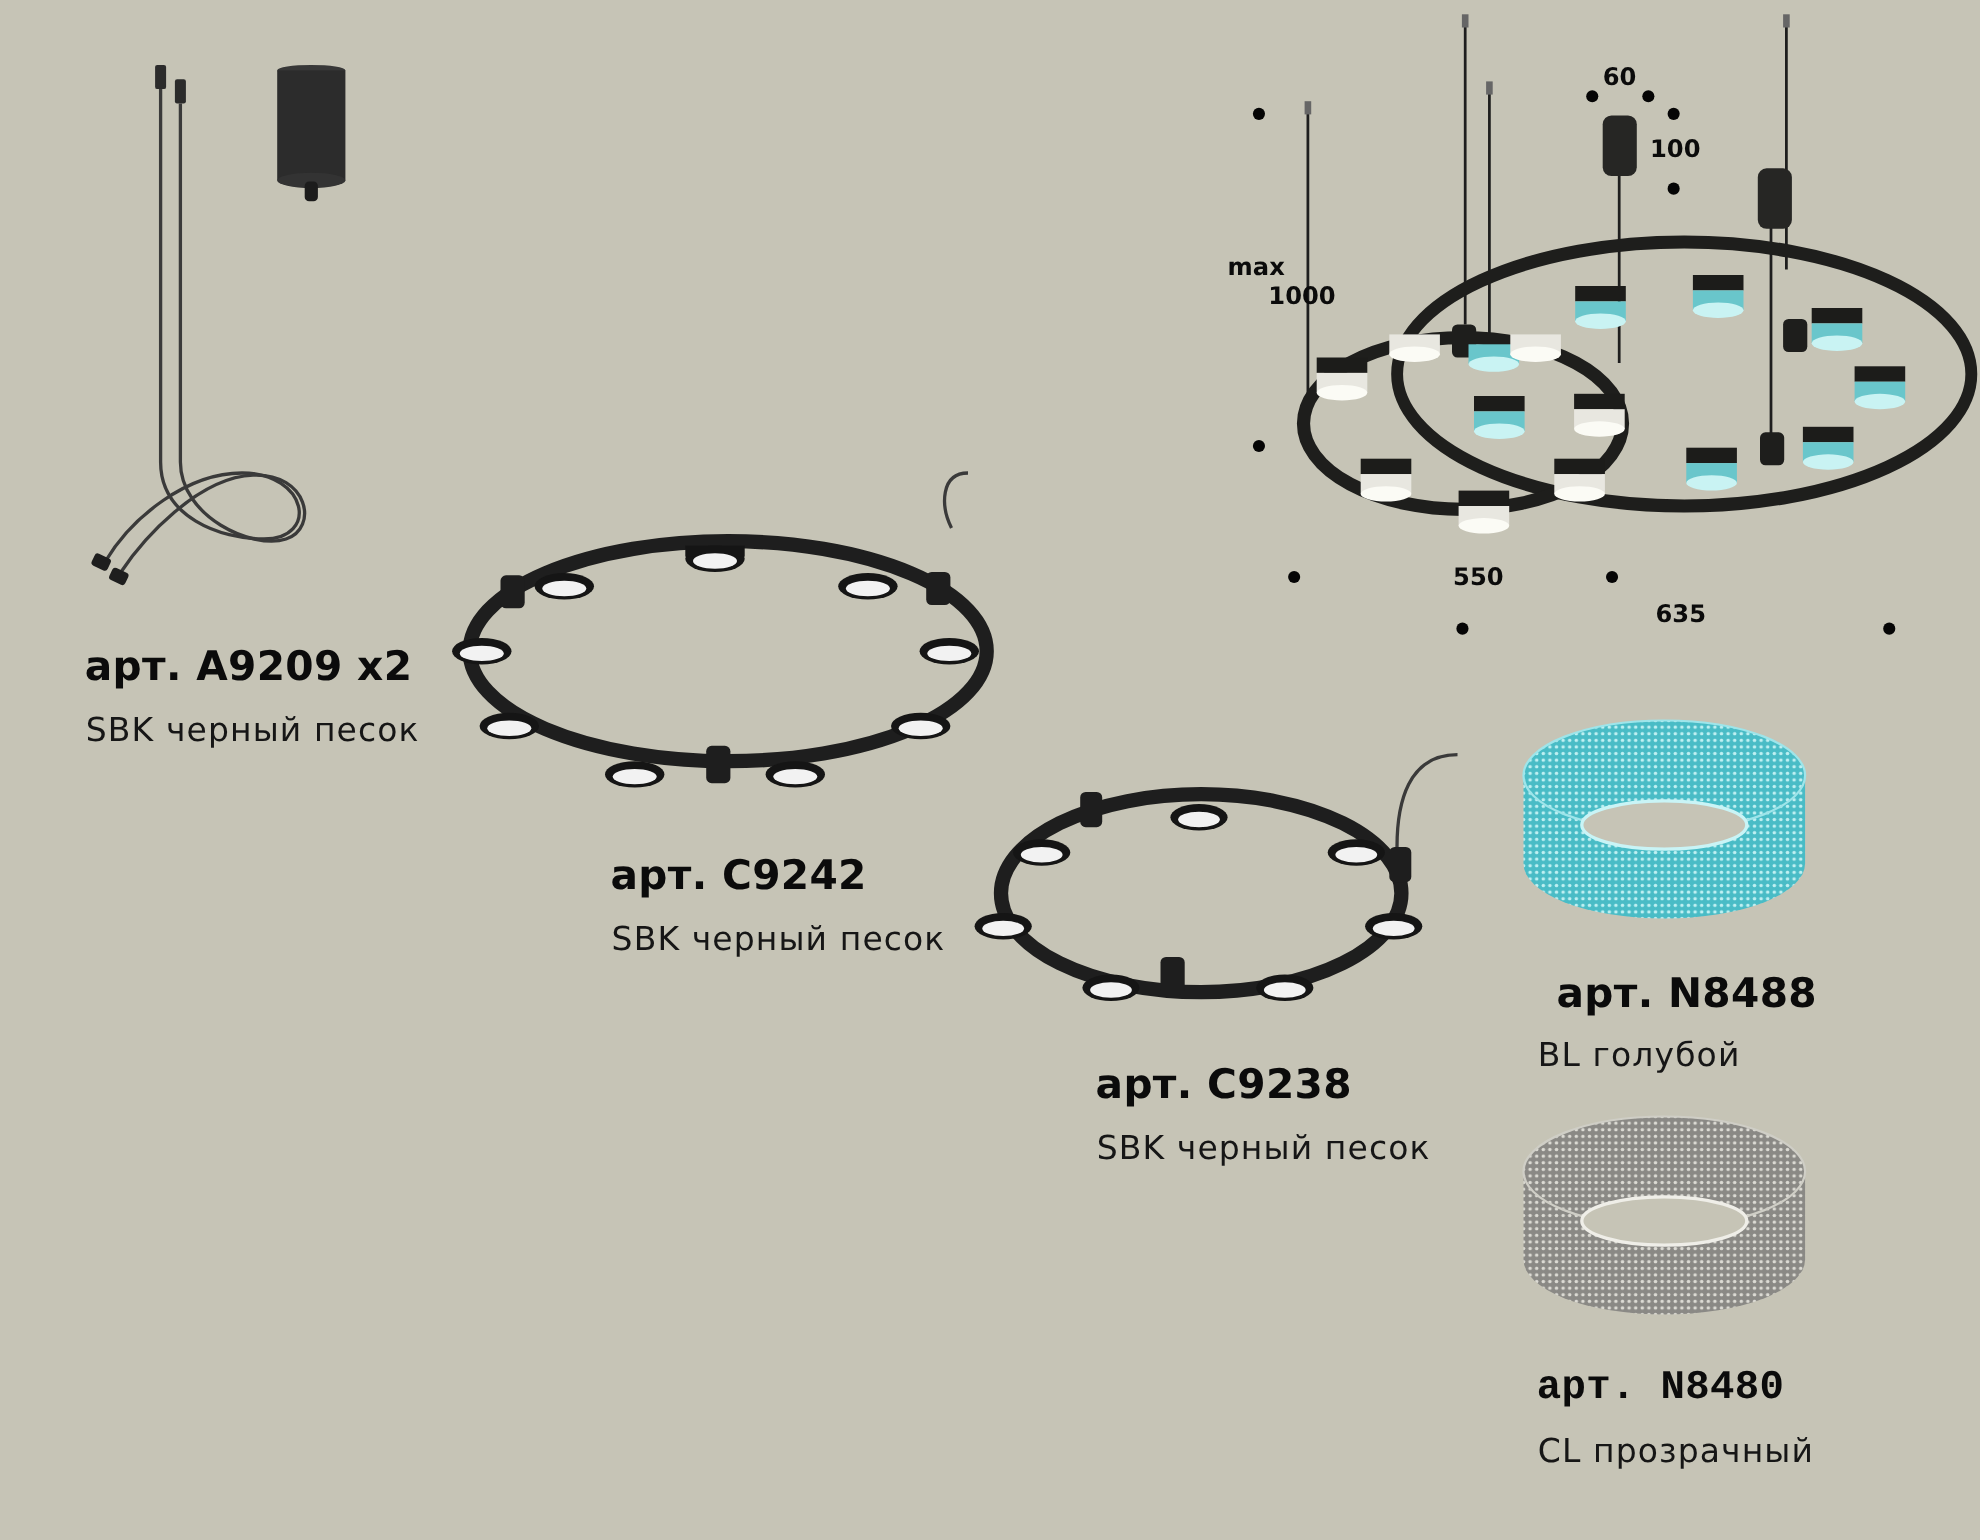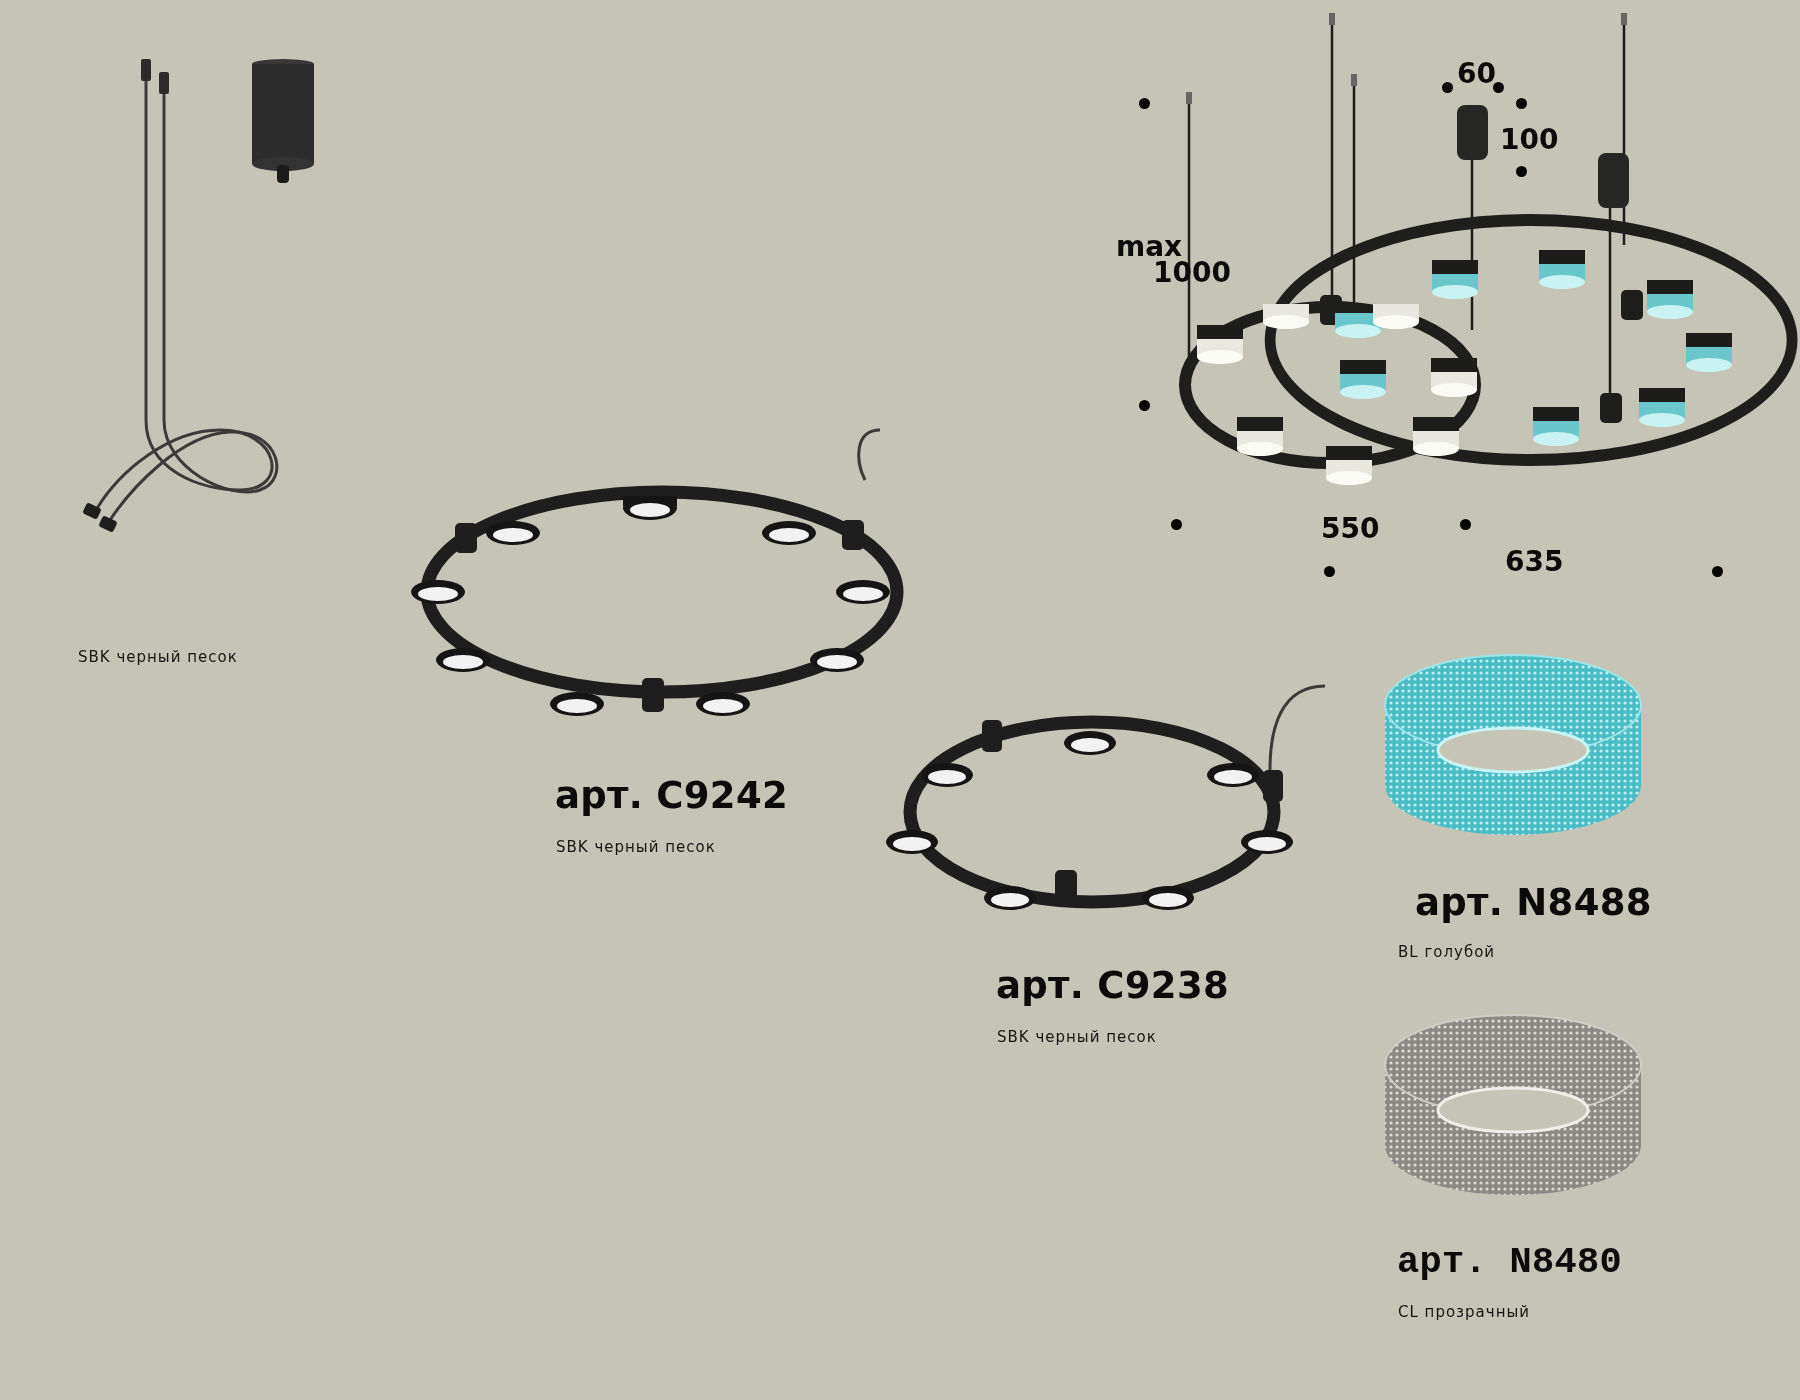--- a/index.html
+++ b/index.html
@@ -8,25 +8,25 @@
       background: #C6C4B6;
       font-family: "DejaVu Sans", "Liberation Sans", sans-serif;
       color: #0a0a0a;
     }
     .abs { position: absolute; }
     .art-title {
       position: absolute; font-weight: bold; font-size: 37px; letter-spacing: 0.3px;
       line-height: 1; white-space: nowrap; color: #0b0b0b;
     }
     .art-sub {
-      position: absolute; font-size: 15px; letter-spacing: 1px; line-height: 1;
+      position: absolute; font-size: 30px; letter-spacing: 1px; line-height: 1;
       white-space: nowrap; color: #161616;
     }
     .dim-label {
-      position: absolute; font-weight: bold; font-size: 28px; line-height: 1;
+      position: absolute; font-weight: bold; font-size: 22px; line-height: 1;
       white-space: nowrap; color: #0b0b0b;
     }
     .dot { position: absolute; width: 11px; height: 11px; border-radius: 50%; background: #050505; }
     svg { position: absolute; overflow: visible; }
   </style>
 </head>
 <body>
 
 <div class="abs" style="left:0;top:0;width:380px;height:700px;">
   <svg width="380" height="560" style="left:0;top:0;">
@@ -39,20 +39,21 @@
 
     <rect x="84" y="505" width="16" height="12" rx="3" transform="rotate(25 92 511)" fill="#1e1e1e"></rect>
     <rect x="100" y="518" width="16" height="12" rx="3" transform="rotate(25 108 524)" fill="#1e1e1e"></rect>
   </svg>
   <svg width="80" height="120" style="left:252px;top:60px;">
     <ellipse cx="31" cy="4" rx="31" ry="5" fill="#383838"></ellipse>
     <rect x="0" y="4" width="62" height="100" fill="#2c2c2c"></rect>
     <ellipse cx="31" cy="104" rx="31" ry="7" fill="#333"></ellipse>
     <rect x="25" y="105" width="12" height="18" rx="4" fill="#1c1c1c"></rect>
   </svg>
+  <div class="art-title" style="left:77px;top:587px;">арт. A9209 x2</div>
   <div class="art-sub" style="left:78px;top:650px;">SBK черный песок</div>
 </div>
 
 <div class="abs" style="left:400px;top:420px;width:560px;height:460px;">
   <svg width="560" height="320" style="left:0;top:0;">
     <path d="M480 10 C455 10 455 40 465 60" fill="none" stroke="#3a3a3a" stroke-width="3"></path>
     <ellipse cx="262" cy="172" rx="235" ry="100" fill="none" stroke="#1e1e1e" stroke-width="13"></ellipse>
 
     <rect x="55" y="103" width="22" height="30" rx="5" fill="#1e1e1e"></rect>
     <rect x="442" y="100" width="22" height="30" rx="5" fill="#1e1e1e"></rect>

